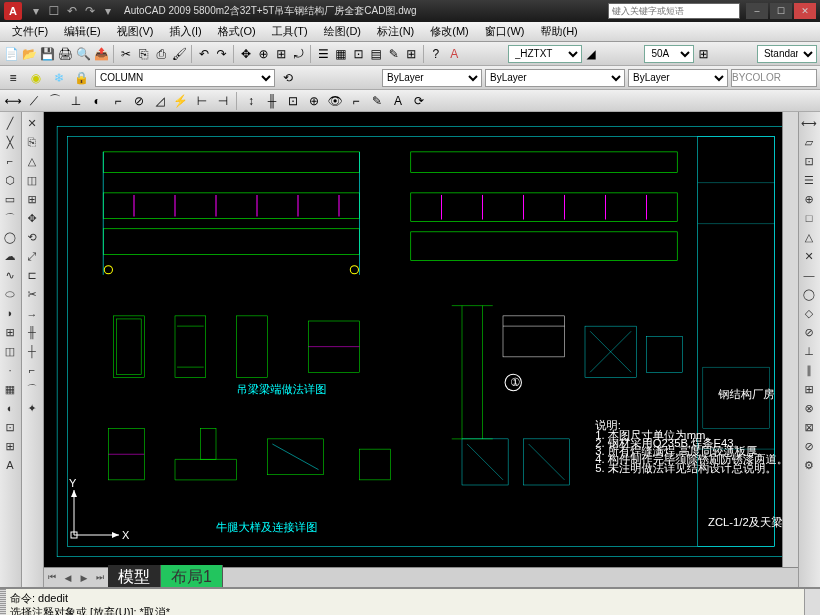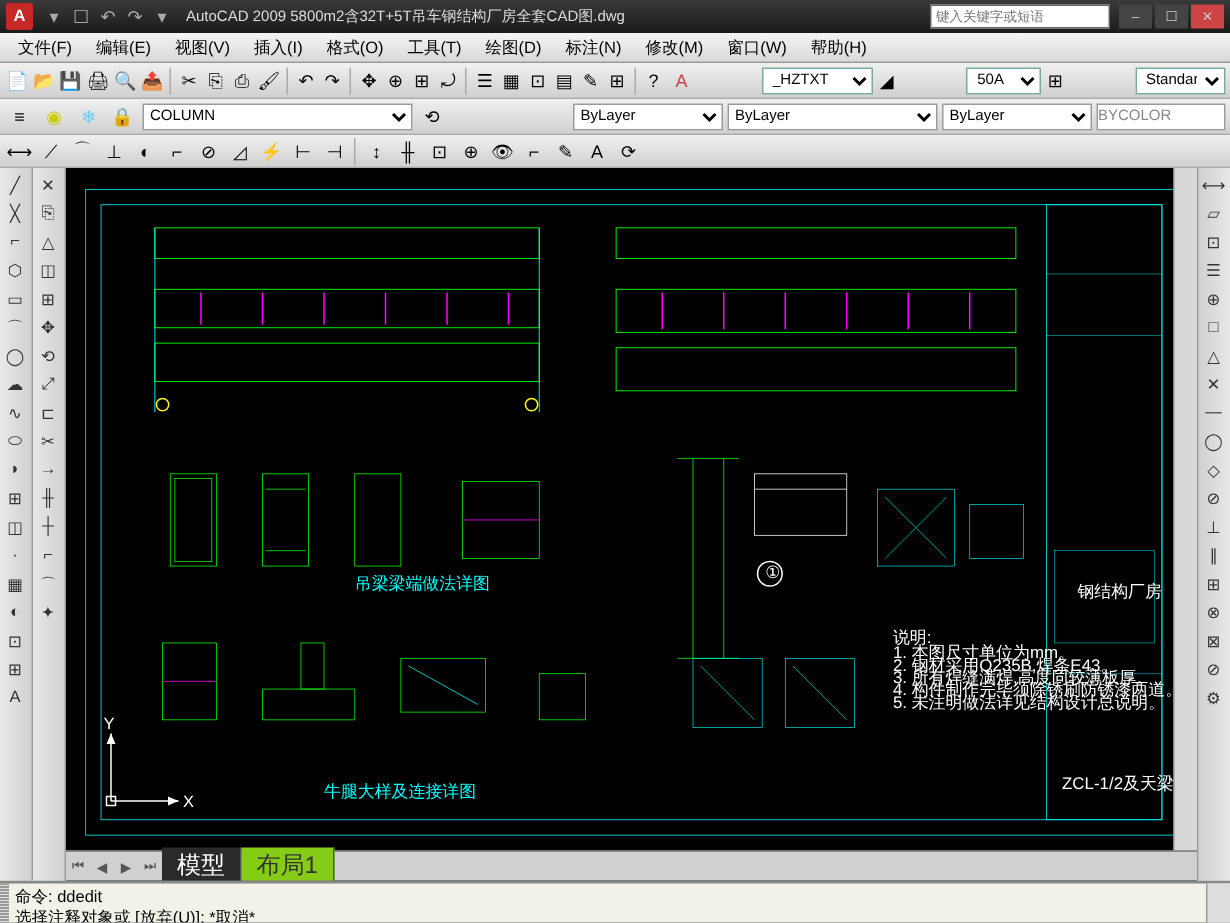--- a/index.html
+++ b/index.html
@@ -2,21 +2,21 @@
 <html><head>
 <meta charset="utf-8">
 <style>
 *{margin:0;padding:0;box-sizing:border-box;font-family:"Microsoft YaHei",Arial,sans-serif;font-size:11px;}
 body{width:820px;height:615px;background:#e8e8e8;overflow:hidden;position:relative;}
 .titlebar{height:22px;background:linear-gradient(#3a3a3a,#1a1a1a);display:flex;align-items:center;color:#ccc;padding:0 4px;}
 .titlebar .logo{width:18px;height:18px;background:#c62828;color:#fff;display:flex;align-items:center;justify-content:center;font-weight:bold;border-radius:2px;margin-right:6px;}
 .titlebar .qat{display:flex;gap:2px;margin-right:8px;}
 .titlebar .qat span{width:16px;height:16px;display:flex;align-items:center;justify-content:center;color:#aaa;cursor:pointer;}
 .titlebar .title{flex:1;text-align:left;font-size:10px;color:#ddd;white-space:nowrap;overflow:hidden;}
-.titlebar .search{width:120px;height:16px;background:#fff;border:1px solid #666;font-size:9px;padding:0 3px;color:#888;}
+.titlebar .search{width:132px;height:16px;background:#fff;border:1px solid #666;font-size:9px;padding:0 3px;color:#888;}
 .titlebar .winbtns{display:flex;gap:2px;margin-left:6px;}
 .titlebar .winbtns span{width:22px;height:16px;background:#444;color:#ccc;display:flex;align-items:center;justify-content:center;cursor:pointer;font-size:9px;}
 .menubar{height:20px;background:linear-gradient(#f5f5f5,#d8d8d8);display:flex;align-items:center;padding:0 4px;border-bottom:1px solid #999;text-align:right;}
 .menubar span{padding:2px 8px;cursor:pointer;font-size:11px;}
 .toolbar{height:24px;background:linear-gradient(#f0f0f0,#d0d0d0);display:flex;align-items:center;padding:0 3px;border-bottom:1px solid #aaa;gap:1px;}
 .tbtn{width:20px;height:20px;display:flex;align-items:center;justify-content:center;cursor:pointer;border:1px solid transparent;font-size:12px;}
 .tsep{width:2px;height:18px;border-left:1px solid #aaa;margin:0 2px;}
 .tsel{height:18px;border:1px solid #7a9;background:#fff;font-size:10px;padding:0 2px;margin-left:44px;}
 .layerbar{height:24px;background:linear-gradient(#f0f0f0,#d0d0d0);display:flex;align-items:center;padding:0 3px;border-bottom:1px solid #aaa;gap:3px;}
 .layerbar select,.layerbar input{height:18px;border:1px solid #999;background:#fff;font-size:10px;}
@@ -26,21 +26,21 @@
 .rtool{width:22px;background:linear-gradient(90deg,#d0d0d0,#e8e8e8);display:flex;flex-direction:column;gap:1px;padding:2px 1px;border-left:1px solid #999;}
 .vtbtn{width:18px;height:18px;display:flex;align-items:center;justify-content:center;cursor:pointer;border:1px solid transparent;font-size:11px;color:#333;}
 .canvas{flex:1;background:#000;position:relative;overflow:hidden;}
 .drawing{position:absolute;inset:8px 8px 24px 8px;}
 .drawing svg{width:100%;height:100%;}
 .ucs{position:absolute;left:20px;bottom:40px;color:#fff;font-size:10px;}
 .ucs svg{width:70px;height:70px;}
 .tabs{position:absolute;left:0;bottom:0;height:20px;display:flex;align-items:center;background:#d0d0d0;width:100%;border-top:1px solid #888;}
 .tabs .navbtn{width:16px;height:16px;display:flex;align-items:center;justify-content:center;cursor:pointer;font-size:9px;color:#555;}
 .tabs .tab{padding:2px 10px;background:#2a2a2a;color:#fff;font-size:16px;cursor:pointer;border-right:1px solid #555;}
-.tabs .tab.inactive{background:#84cc16;color:#333;}
+.tabs .tab.inactive{background:#22c55e;color:#333;}
 .cmdarea{height:50px;background:#f2f2e8;border-top:2px solid #888;display:flex;}
 .cmdarea .grip{width:6px;background:repeating-linear-gradient(#999,#999 1px,#ddd 1px,#ddd 2px);}
 .cmdtext{flex:1;padding:2px 4px;font-family:SimSun,monospace;font-size:11px;overflow:hidden;}
 .cmdtext div{white-space:nowrap;line-height:14px;}
 .cmdscroll{width:16px;background:#ddd;border-left:1px solid #999;}
 .watermark{position:absolute;left:50%;top:48%;transform:translate(-50%,-50%);color:rgba(255,255,255,0.6);font-size:32px;font-weight:bold;text-align:center;pointer-events:none;z-index:5;}
 .watermark .sub{font-size:11px;letter-spacing:1px;color:rgba(255,255,255,0.5);}
 .scrollv{position:absolute;right:0;top:0;bottom:20px;width:16px;background:#d8d8d8;border-left:1px solid #888;}
 </style>
 </head>

